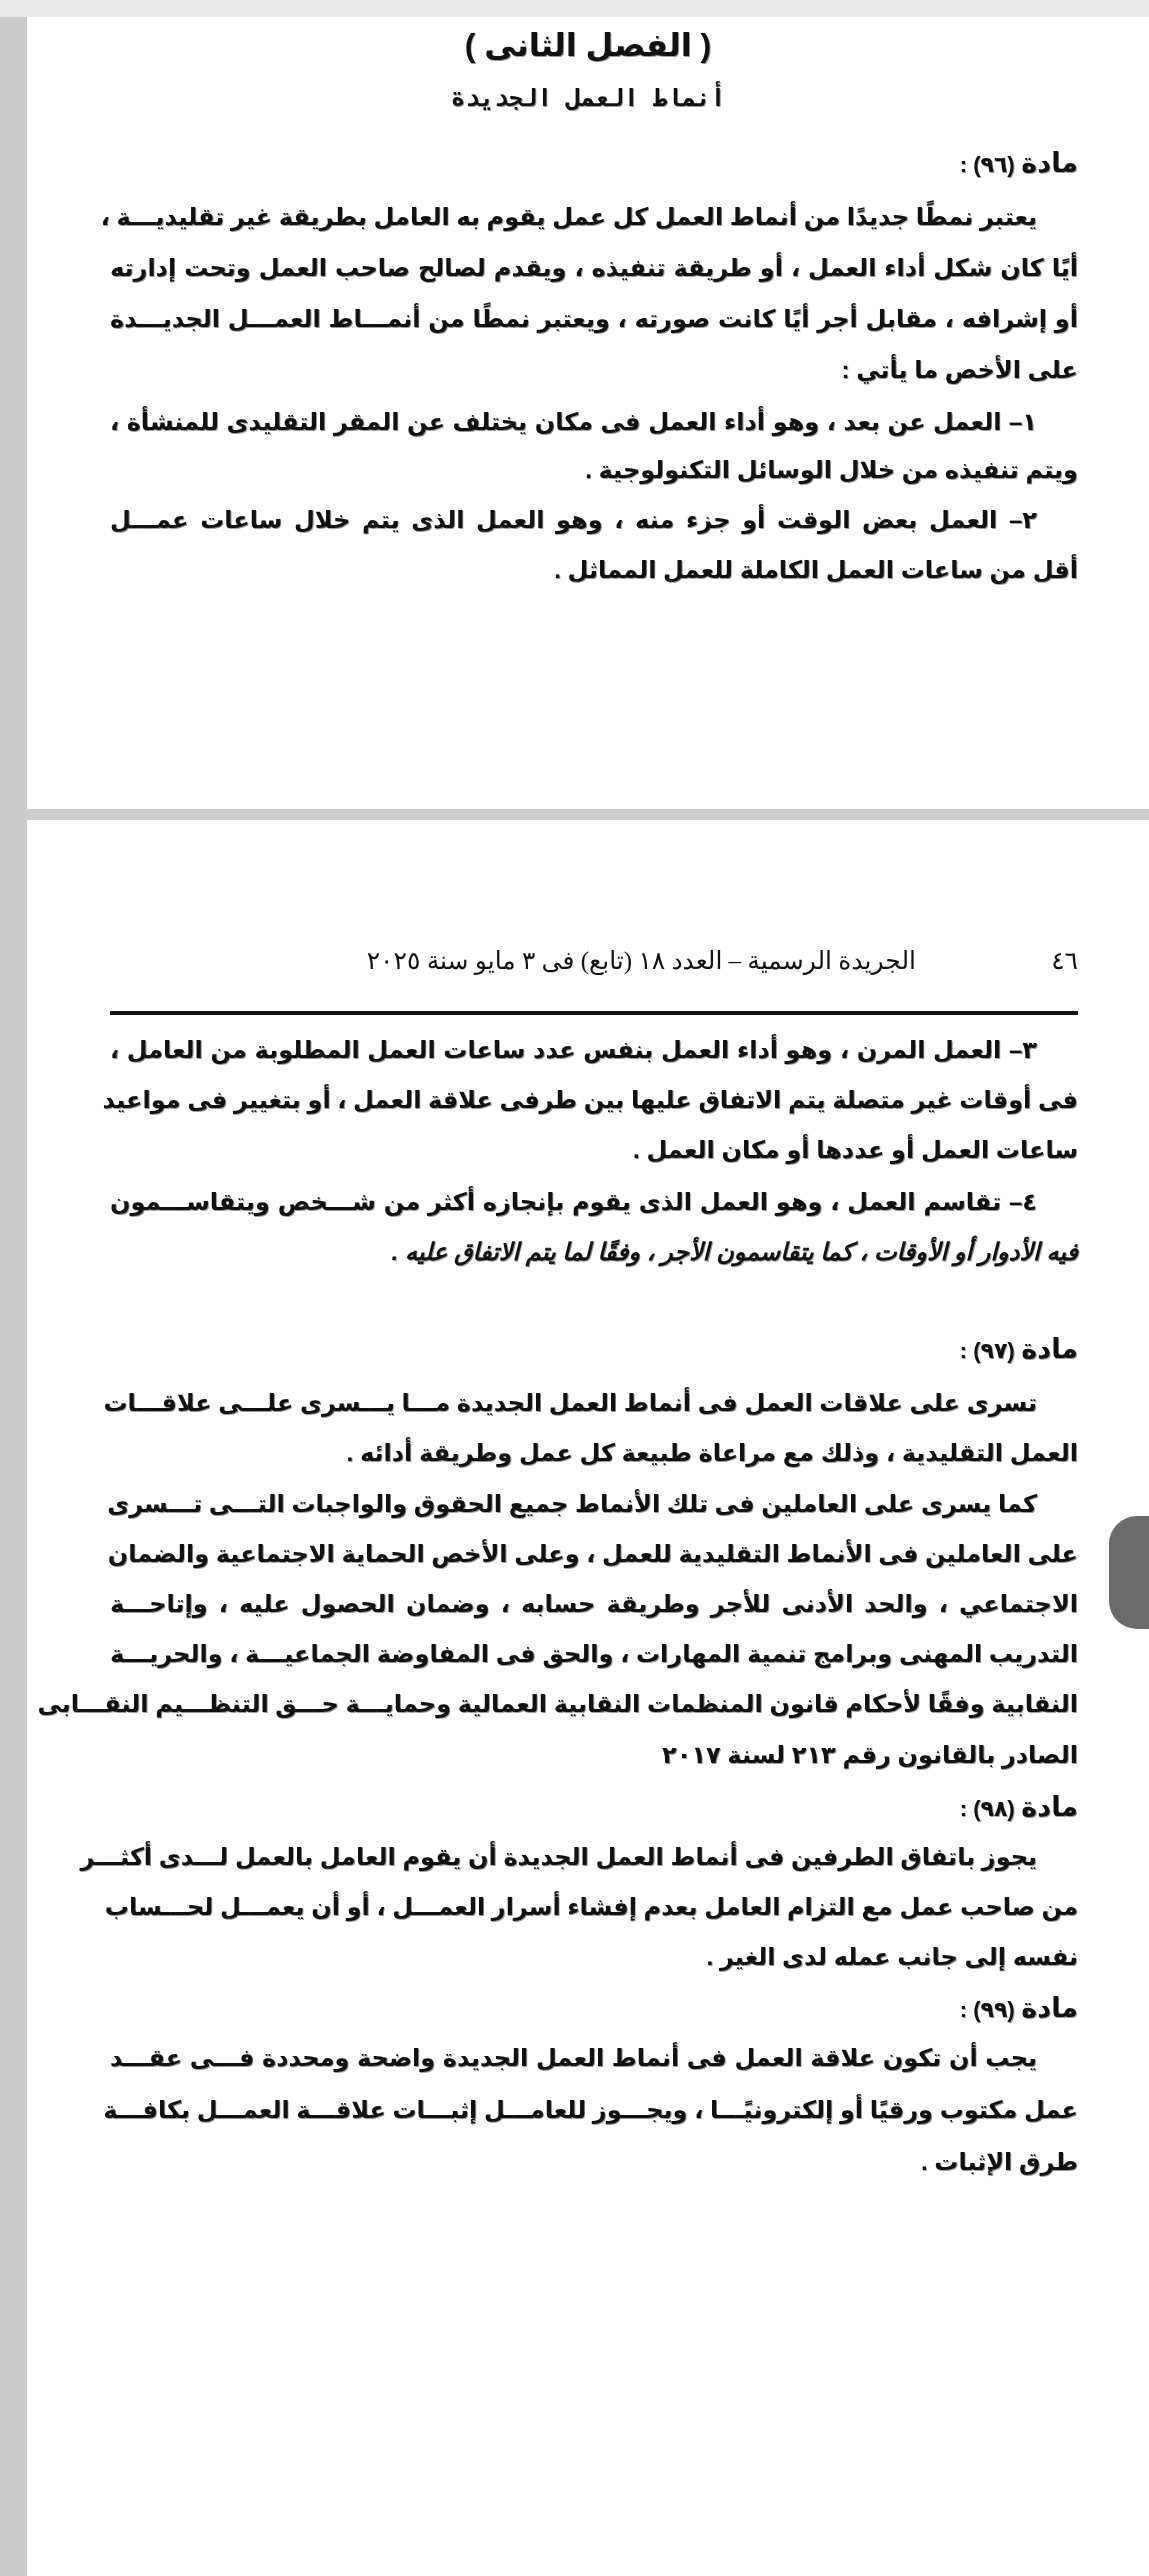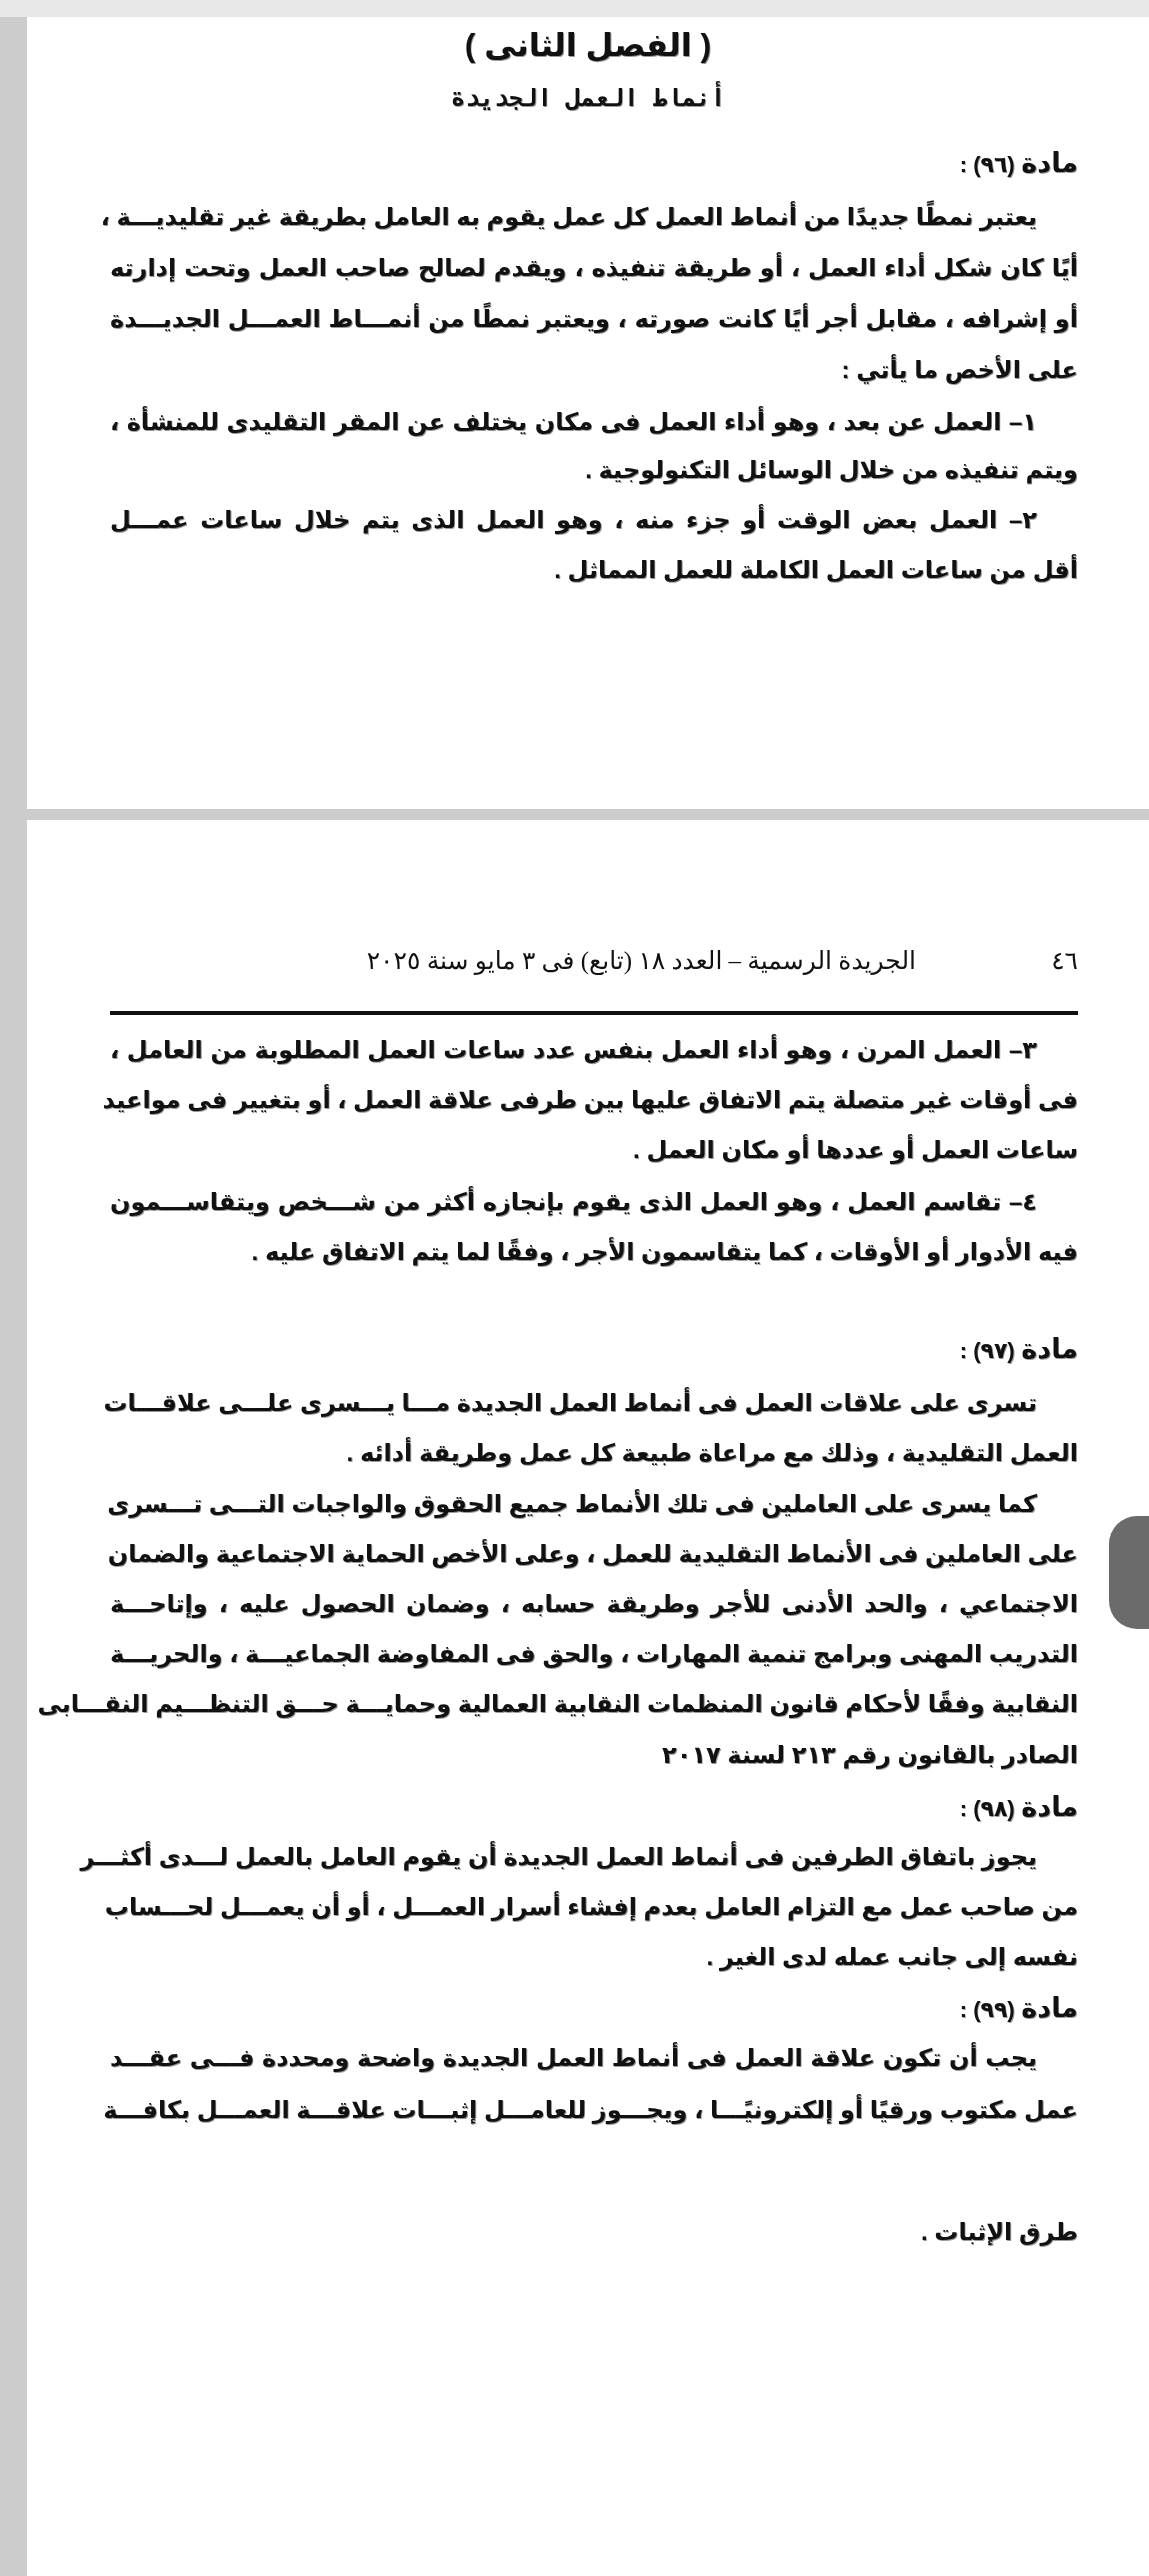--- a/index.html
+++ b/index.html
@@ -67,21 +67,21 @@
     <span class="header-pagenum">٤٦</span>
     <span class="header-title">الجريدة الرسمية – العدد ١٨ (تابع) فى ٣ مايو سنة ٢٠٢٥</span>
   </div>
   <div class="header-rule"></div>
 
   <div class="txt indent" style="top:216px; left:83px; text-align:justify; text-align-last:justify;">٣– العمل المرن ، وهو أداء العمل بنفس عدد ساعات العمل المطلوبة من العامل ،</div>
   <div class="txt just" style="top:266px;">فى أوقات غير متصلة يتم الاتفاق عليها بين طرفى علاقة العمل ، أو بتغيير فى مواعيد</div>
   <div class="txt line" style="top:316px;">ساعات العمل أو عددها أو مكان العمل .</div>
 
   <div class="txt indent" style="top:368px; left:83px; text-align:justify; text-align-last:justify;">٤– تقاسم العمل ، وهو العمل الذى يقوم بإنجازه أكثر من شـــخص ويتقاســـمون</div>
-  <div class="txt line" style="top:418px;">فيه الأدوار أو الأوقات ، كما يتقاسمون الأجر ، وفقًا لما يتم الاتفاق عليه .</div>
+  <div class="txt line" style="top:418px;font-style:italic;">فيه الأدوار أو الأوقات ، كما يتقاسمون الأجر ، وفقًا لما يتم الاتفاق عليه .</div>
 
 
   <div class="txt line" style="top:513px;">
     <span class="article-label">مادة</span>
     <span style="font-size:22px;">(٩٧) :</span>
   </div>
   <div class="txt indent" style="top:569px; left:83px; text-align:justify; text-align-last:justify;">تسرى على علاقات العمل فى أنماط العمل الجديدة مـــا يـــسرى علـــى علاقـــات</div>
   <div class="txt line" style="top:619px;">العمل التقليدية ، وذلك مع مراعاة طبيعة كل عمل وطريقة أدائه .</div>
 
   <div class="txt indent" style="top:670px; left:83px; text-align:justify; text-align-last:justify;">كما يسرى على العاملين فى تلك الأنماط جميع الحقوق والواجبات التـــى تـــسرى</div>
@@ -98,17 +98,17 @@
   <div class="txt just" style="top:1073px;">من صاحب عمل مع التزام العامل بعدم إفشاء أسرار العمـــل ، أو أن يعمـــل لحـــساب</div>
   <div class="txt indent" style="top:1023px; left:83px; text-align:justify; text-align-last:justify;">يجوز باتفاق الطرفين فى أنماط العمل الجديدة أن يقوم العامل بالعمل لـــدى أكثـــر</div>
   <div class="txt line" style="top:1123px;">نفسه إلى جانب عمله لدى الغير .</div>
 
   <div class="txt line" style="top:1172px;">
     <span class="article-label">مادة</span>
     <span style="font-size:22px;">(٩٩) :</span>
   </div>
   <div class="txt indent" style="top:1224px; left:83px; text-align:justify; text-align-last:justify;">يجب أن تكون علاقة العمل فى أنماط العمل الجديدة واضحة ومحددة فـــى عقـــد</div>
   <div class="txt just" style="top:1276px;">عمل مكتوب ورقيًا أو إلكترونيًـــا ، ويجـــوز للعامـــل إثبـــات علاقـــة العمـــل بكافـــة</div>
-  <div class="txt line" style="top:1398px;text-align:center;">طرق الإثبات .</div>
+  <div class="txt line" style="top:1328px;text-align:center;">طرق الإثبات .</div>
 </div>
 
 <div class="scroll-handle"></div>
 
 
 </body></html>

